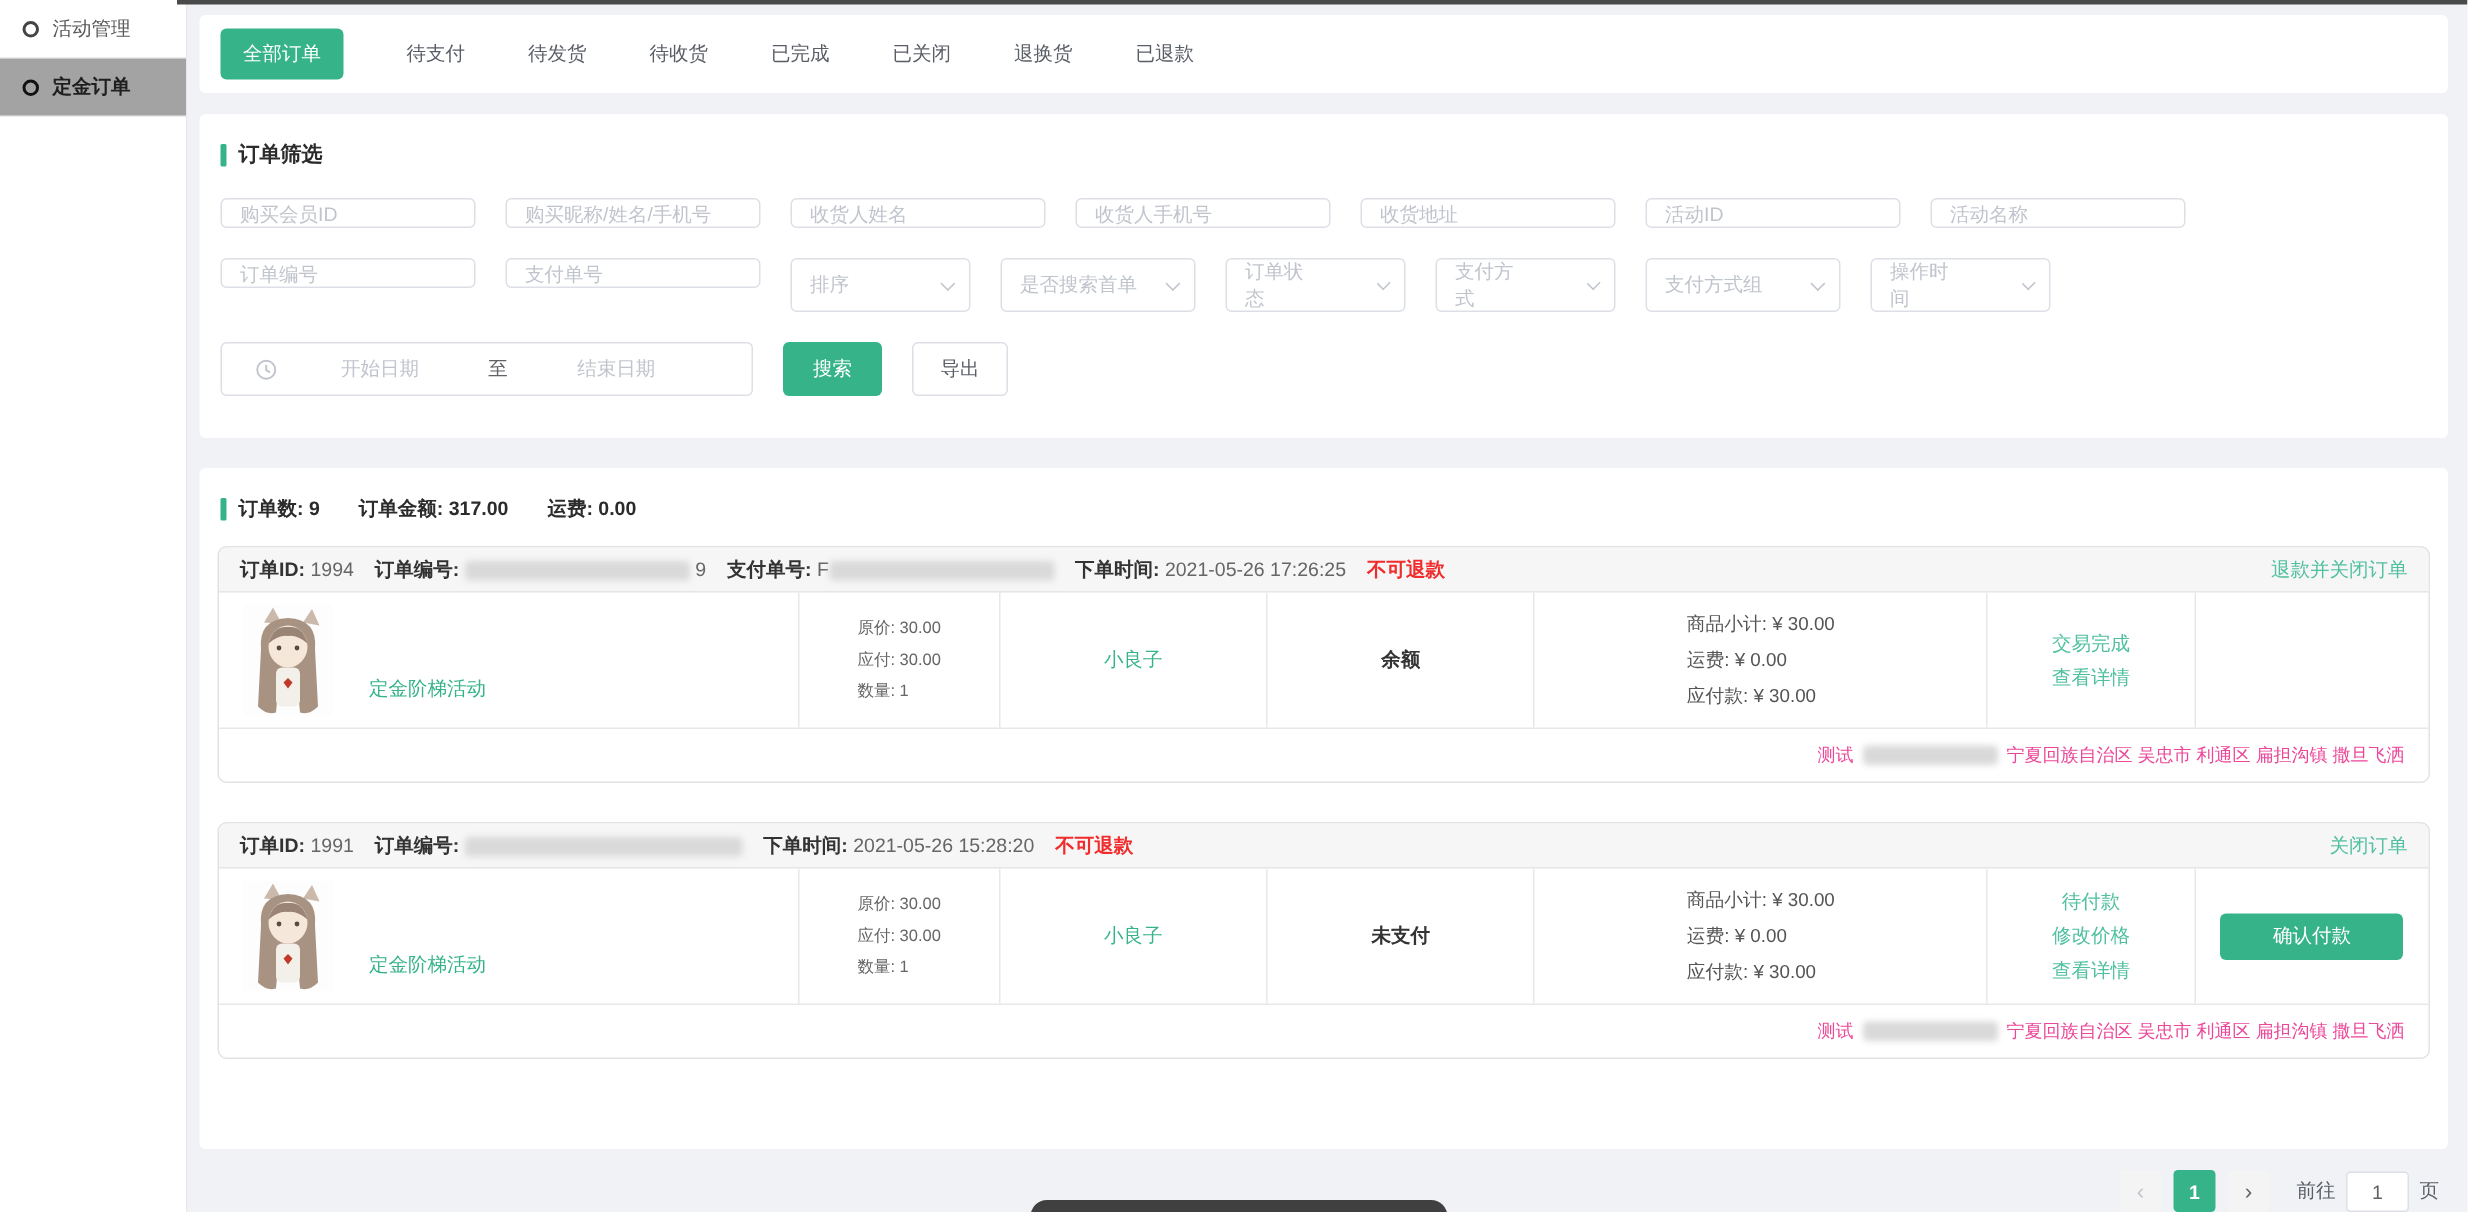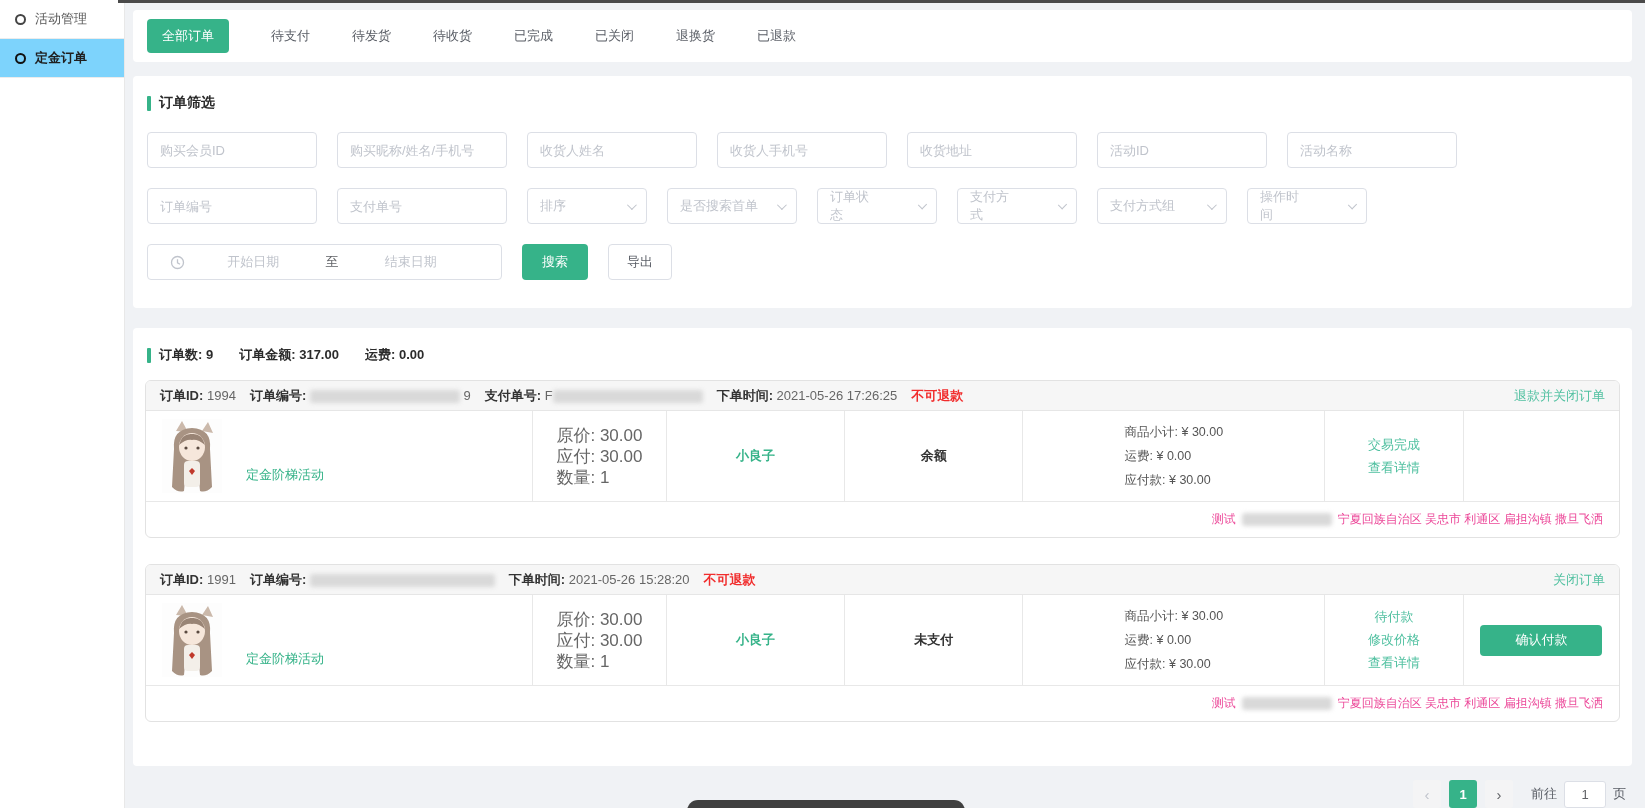--- a/index.html
+++ b/index.html
@@ -6,38 +6,38 @@
   html,body { width:1645px; height:808px; }
   body {
     font-family:"Liberation Sans","DejaVu Sans",sans-serif;
     background:#f0f2f5; color:#606266; font-size:13px;
     position:relative; overflow:hidden; display:flex;
   }
   
   .sidebar { width:125px; background:#fff; border-right:1px solid #e8e8e8; flex:0 0 125px; }
   .side-item { height:39px; display:flex; align-items:center; gap:9px; padding-left:15px;
     border-bottom:1px solid #ececec; color:#595959; cursor:pointer; }
-  .side-item.active { color:#1f1f1f; font-weight:bold; background:#7dd3fc; }
+  .side-item.active { color:#1f1f1f; font-weight:bold; background:#a3a3a3; }
   .ring { width:11px; height:11px; border-radius:50%; border:2px solid #444; flex:0 0 11px; }
   .side-item.active .ring { border-color:#111; }
   
   .main { flex:1; padding:10px 13px 0 8px; display:flex; flex-direction:column; }
   .card { background:#fff; border-radius:4px; }
   .top-edge { position:absolute; left:118px; right:0; top:0; height:3px; background:#4a4a4a; }
   
   .tabs-card { height:52px; display:flex; align-items:center; padding:0 14px; }
   .tab-active { background:#36b389; color:#fff; border:none; border-radius:4px;
     padding:8px 15px; font-size:13px; cursor:pointer; }
   .tab { color:#5a5e66; margin-left:42px; cursor:pointer; font-size:13px; }
   
   .filter-card { margin-top:14px; padding:18px 14px 28px 14px; }
   .sec-title { display:flex; align-items:center; gap:8px; font-weight:bold; color:#2b2b2b; font-size:14px; }
   .green-bar { width:4px; height:15px; background:#36b389; border-radius:1px; }
   .frow { display:flex; gap:20px; margin-top:20px; flex-wrap:nowrap; }
-  .fin { height:36px; border:1px solid #dcdfe6; border-radius:4px; padding:0 12px;
+  .fin { height:20px; border:1px solid #dcdfe6; border-radius:4px; padding:0 12px;
     font-size:13px; color:#606266; outline:none; background:#fff;
     font-family:"Liberation Sans","DejaVu Sans",sans-serif; }
   .fin::placeholder { color:#c0c4cc; }
   .w170 { width:170px; } .w120 { width:120px;gap:40px; } .w130 { width:130px; }
   .select { height:36px; border:1px solid #dcdfe6; border-radius:4px; padding:0 12px;
     display:flex; align-items:center; background:#fff; cursor:pointer; }
   .select .ph { color:#c0c4cc; }
   .chev { width:7px; height:7px; border-right:1.5px solid #c0c4cc; border-bottom:1.5px solid #c0c4cc;
     transform:rotate(45deg) translateY(-2px); margin-left:auto; }
   .date-range { width:355px; height:36px; border:1px solid #dcdfe6; border-radius:4px;
@@ -61,26 +61,26 @@
   .flag-red { color:#f12c2c; font-weight:bold; }
   .head-link { margin-left:auto; color:#50c0a0; cursor:pointer; }
   .blur-pill { display:inline-block; height:13px; border-radius:3px; background:#d9d9d9;
     filter:blur(2px); vertical-align:middle; }
   .o-body { display:flex; min-height:90px; }
   .cell { display:flex; align-items:center; justify-content:center; padding:8px 6px;
     border-left:1px solid #e8e8e8; font-size:13px; }
   .cell:first-child { border-left:none; justify-content:flex-start; padding-left:16px; }
   .col-product { flex:0 0 26.2%; gap:24px; }
   .col-price   { flex:0 0 9.1%; }
-  .col-buyer   { flex:0 0 12.1%; color:#36b389; font-weight:700; }
+  .col-buyer   { flex:0 0 12.1%; color:#36b389; font-weight:400; }
   .col-pay     { flex:0 0 12.1%; color:#333; font-weight:600; }
   .col-totals  { flex:0 0 20.5%; }
   .col-links   { flex:0 0 9.4%; }
   .col-action  { flex:1; }
-  .plines { font-size:17px; color:#666; line-height:21px; }
+  .plines { font-size:11px; color:#666; line-height:21px; }
   .tlines { font-size:12.5px; color:#555; line-height:24px; }
   .link-stack { display:flex; flex-direction:column; gap:5px; align-items:center; }
   .g-link { color:#50c0a0; cursor:pointer; }
   .prod-name { color:#36b389; cursor:pointer;margin-top:38px; }
   .btn-confirm { background:#36b389; color:#fff; border:none; border-radius:4px;
     width:122px; height:31px; font-size:13px; cursor:pointer; }
   .o-foot { border-top:1px solid #e8e8e8; padding:9px 16px; font-size:12px; color:#ec4899;
     display:flex; align-items:center; gap:6px;justify-content:flex-end; }
   .avatar { width:60px; height:74px; flex:0 0 60px; }
   

